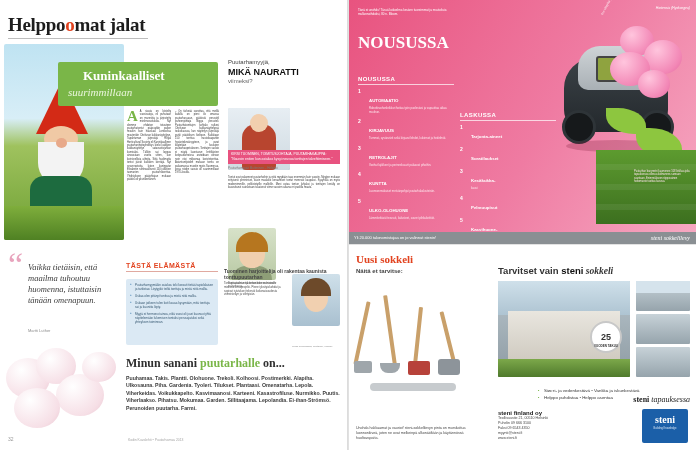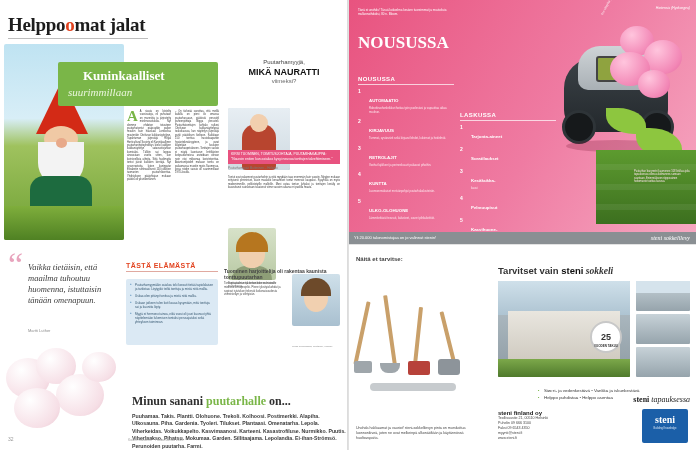--- a/index.html
+++ b/index.html
@@ -34,21 +34,21 @@
   .dropcap{float:left;font-family:"Liberation Serif",serif;font-size:15px;line-height:12px;font-weight:bold;color:#7ab648;margin:0 2px 0 0;}
 
   .lp-body1{left:127px;top:110px;width:44px;height:120px;}
   .lp-body2{left:175px;top:110px;width:44px;height:120px;}
 
   .midphoto{position:absolute;left:228px;top:108px;width:62px;height:62px;background:linear-gradient(#cfd8de,#9aa7af);border-radius:2px;overflow:hidden;}
   .midphoto .pp-sky{position:absolute;inset:0;background:linear-gradient(#e7eef3,#cfdae1);}
   .midphoto .pp-person{position:absolute;left:14px;top:16px;width:34px;height:46px;background:#b8452f;border-radius:14px 14px 4px 4px;}
   .midphoto .pp-head{position:absolute;left:22px;top:6px;width:18px;height:18px;border-radius:50%;background:#f2cfae;}
 
-  .sidehead{position:absolute;left:228px;top:58px;width:112px;font-size:6px;color:#444;line-height:8px;text-align:center;}
+  .sidehead{position:absolute;left:228px;top:58px;width:112px;font-size:6px;color:#444;line-height:8px;}
   .sidehead .name{font-weight:bold;font-size:9px;color:#111;display:block;margin-top:2px;}
   .sidehead .q{display:block;font-size:6px;color:#666;margin-top:1px;}
 
   .pinkbox{position:absolute;left:228px;top:150px;width:112px;height:14px;background:#e8527f;color:#fff;font-size:3.4px;line-height:4.6px;padding:2px 3px;box-sizing:border-box;}
   .pinkcap{position:absolute;left:228px;top:166px;width:112px;font-size:3px;line-height:4px;color:#7a7a7a;}
 
   .sidetext{position:absolute;left:228px;top:176px;width:112px;font-size:2.6px;line-height:3.4px;color:#3a3a3a;text-align:justify;}
 
   .portrait{position:absolute;left:228px;top:228px;width:48px;height:52px;border-radius:2px;overflow:hidden;background:linear-gradient(#d7e2c9,#b9c9a4);}
   .portrait .face{position:absolute;left:11px;top:10px;width:26px;height:30px;border-radius:50% 50% 45% 45%;background:#f0cfae;}
@@ -72,21 +72,21 @@
   .facebox .hd{font-size:5px;font-weight:bold;color:#444;margin-bottom:2px;line-height:6px;}
   .facebox .t{font-size:2.8px;line-height:3.8px;color:#4a4a4a;width:62px;}
   .facebox .pic{position:absolute;right:0;top:6px;width:48px;height:52px;border-radius:2px;overflow:hidden;background:linear-gradient(#cfe0ea,#a9c0d0);}
   .facebox .pic .f{position:absolute;left:12px;top:10px;width:24px;height:28px;border-radius:50%;background:#f1d0b0;}
   .facebox .pic .h{position:absolute;left:9px;top:4px;width:30px;height:18px;border-radius:15px 15px 0 0;background:#6d4a2a;}
   .facebox .cap{position:absolute;right:0;bottom:-6px;width:48px;font-size:2.4px;color:#888;}
 
   .blossom{position:absolute;left:0;top:344px;width:124px;height:92px;}
   .pet{position:absolute;border-radius:50%;background:radial-gradient(circle at 35% 30%,#ffffff,#f6dfe6 70%,#e9c3cf);}
 
-  .sanani{position:absolute;left:132px;top:356px;width:214px;margin-top:38px;}
+  .sanani{position:absolute;left:126px;top:356px;width:214px;}
   .sanani .hd{font-family:"Liberation Serif",serif;font-size:12px;font-weight:bold;color:#2f2f2f;}
   .sanani .hd .green{color:#7ab648;}
   .sanani .body{margin-top:4px;font-size:5.2px;line-height:7.4px;color:#3a3a3a;font-weight:bold;}
   .lp-folio{position:absolute;left:8px;bottom:8px;font-size:5px;color:#9a9a9a;}
   .lp-credit{position:absolute;left:128px;bottom:8px;font-size:3.4px;color:#a6a6a6;}
 
   
   .rp-top{position:absolute;left:0;top:0;width:348px;height:240px;background:#eb5f8c;overflow:hidden;}
   .rp-top .wash{position:absolute;inset:0;background:linear-gradient(120deg,#e8537f 0%,#ef7ba2 55%,#f6a9c2 100%);}
   .rp-intro{position:absolute;left:10px;top:8px;width:94px;font-size:3px;line-height:4px;color:#fff;}
@@ -321,20 +321,21 @@
       <div class="pinkcap2">Puutarhan barometri kuumenee 108 linkkaa joka tapauksessa ollessa kolmannes samaan suuntaan. Enimmäkseen riippuvainen hoitomuoto tuottaa kasvua.</div>
     </div>
 
     <div class="banner">
       <span>Yli 20.000 talonomistajaa on jo valinnut stenin!</span>
       <span class="right">steni sokkelilevy</span>
     </div>
 
     <div class="ad">
       <div class="ad-head">
+        <div class="l1">Uusi sokkeli</div>
         <div class="l3">Näitä et tarvitse:</div>
       </div>
 
       <div class="ad-tools">
         <div class="tool" style="left:6px;top:10px;width:4px;height:64px;transform:rotate(12deg);"></div>
         <div class="toolhead" style="left:0px;top:70px;width:18px;height:12px;"></div>
         <div class="tool" style="left:34px;top:4px;width:4px;height:70px;transform:rotate(-8deg);"></div>
         <div class="toolhead" style="left:26px;top:72px;width:20px;height:10px;border-radius:0 0 8px 8px;"></div>
         <div class="tool" style="left:62px;top:16px;width:4px;height:58px;transform:rotate(6deg);"></div>
         <div class="toolhead" style="left:54px;top:70px;width:22px;height:14px;background:#b7423a;"></div>

